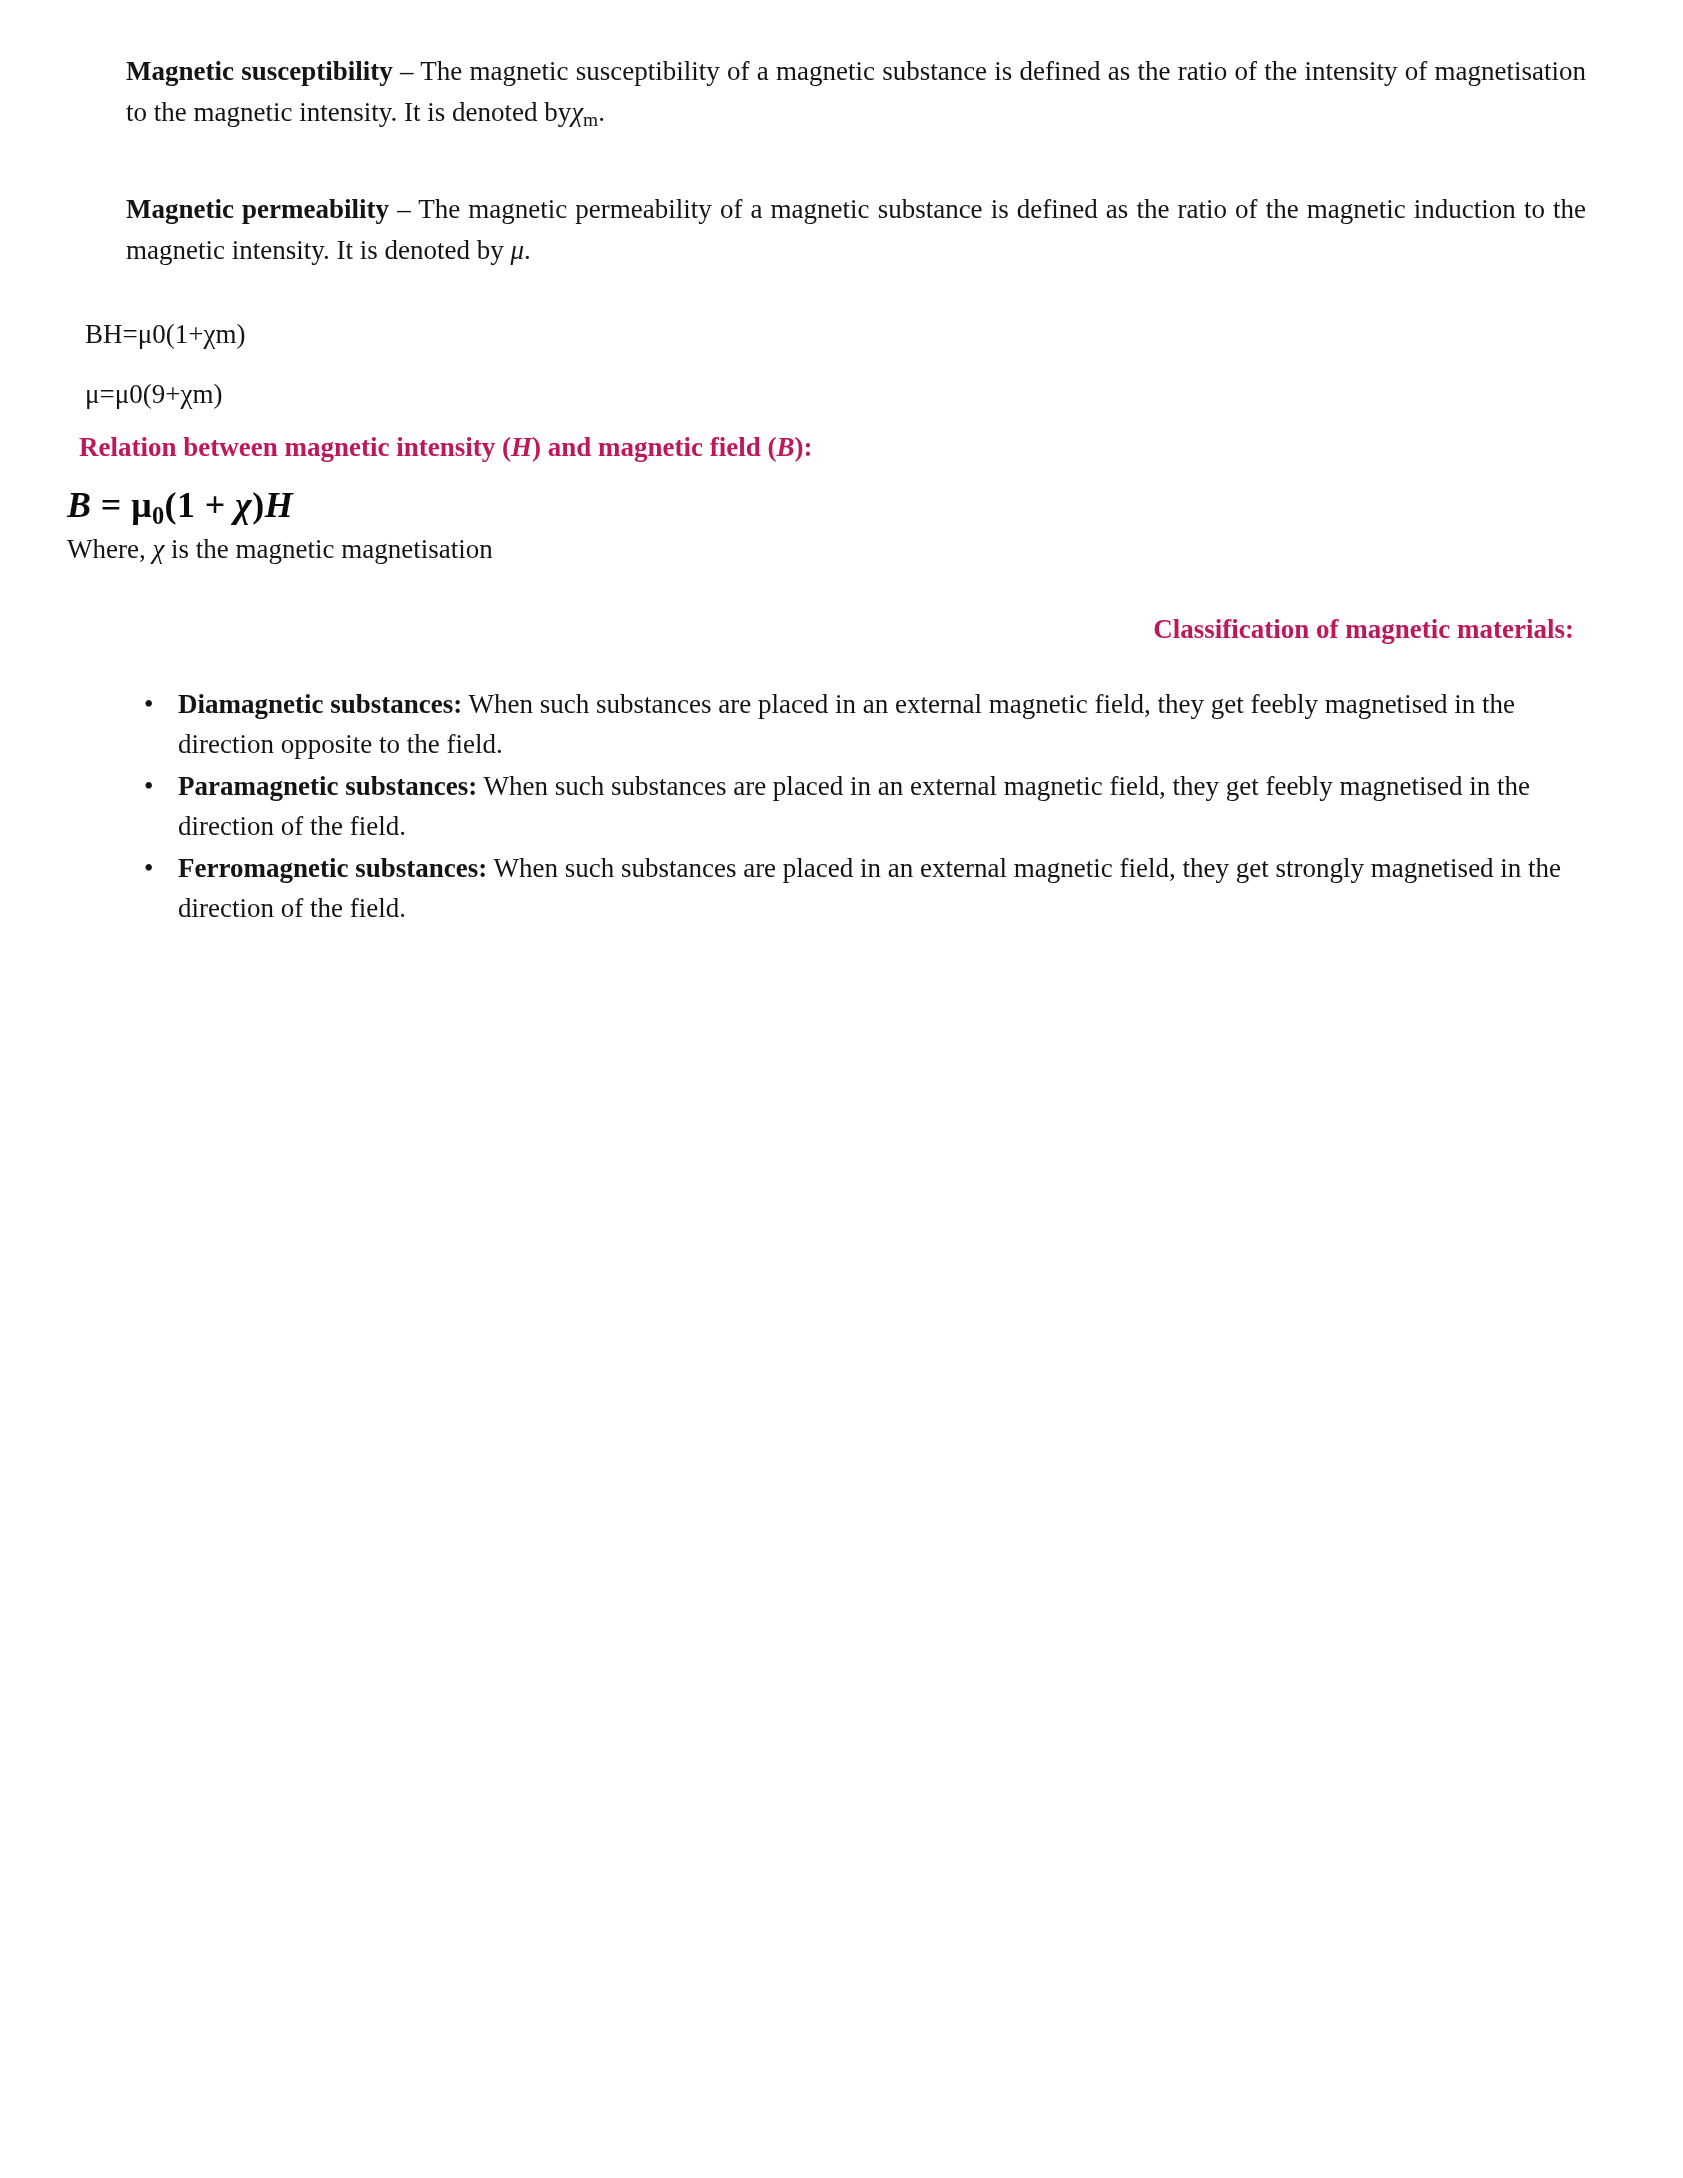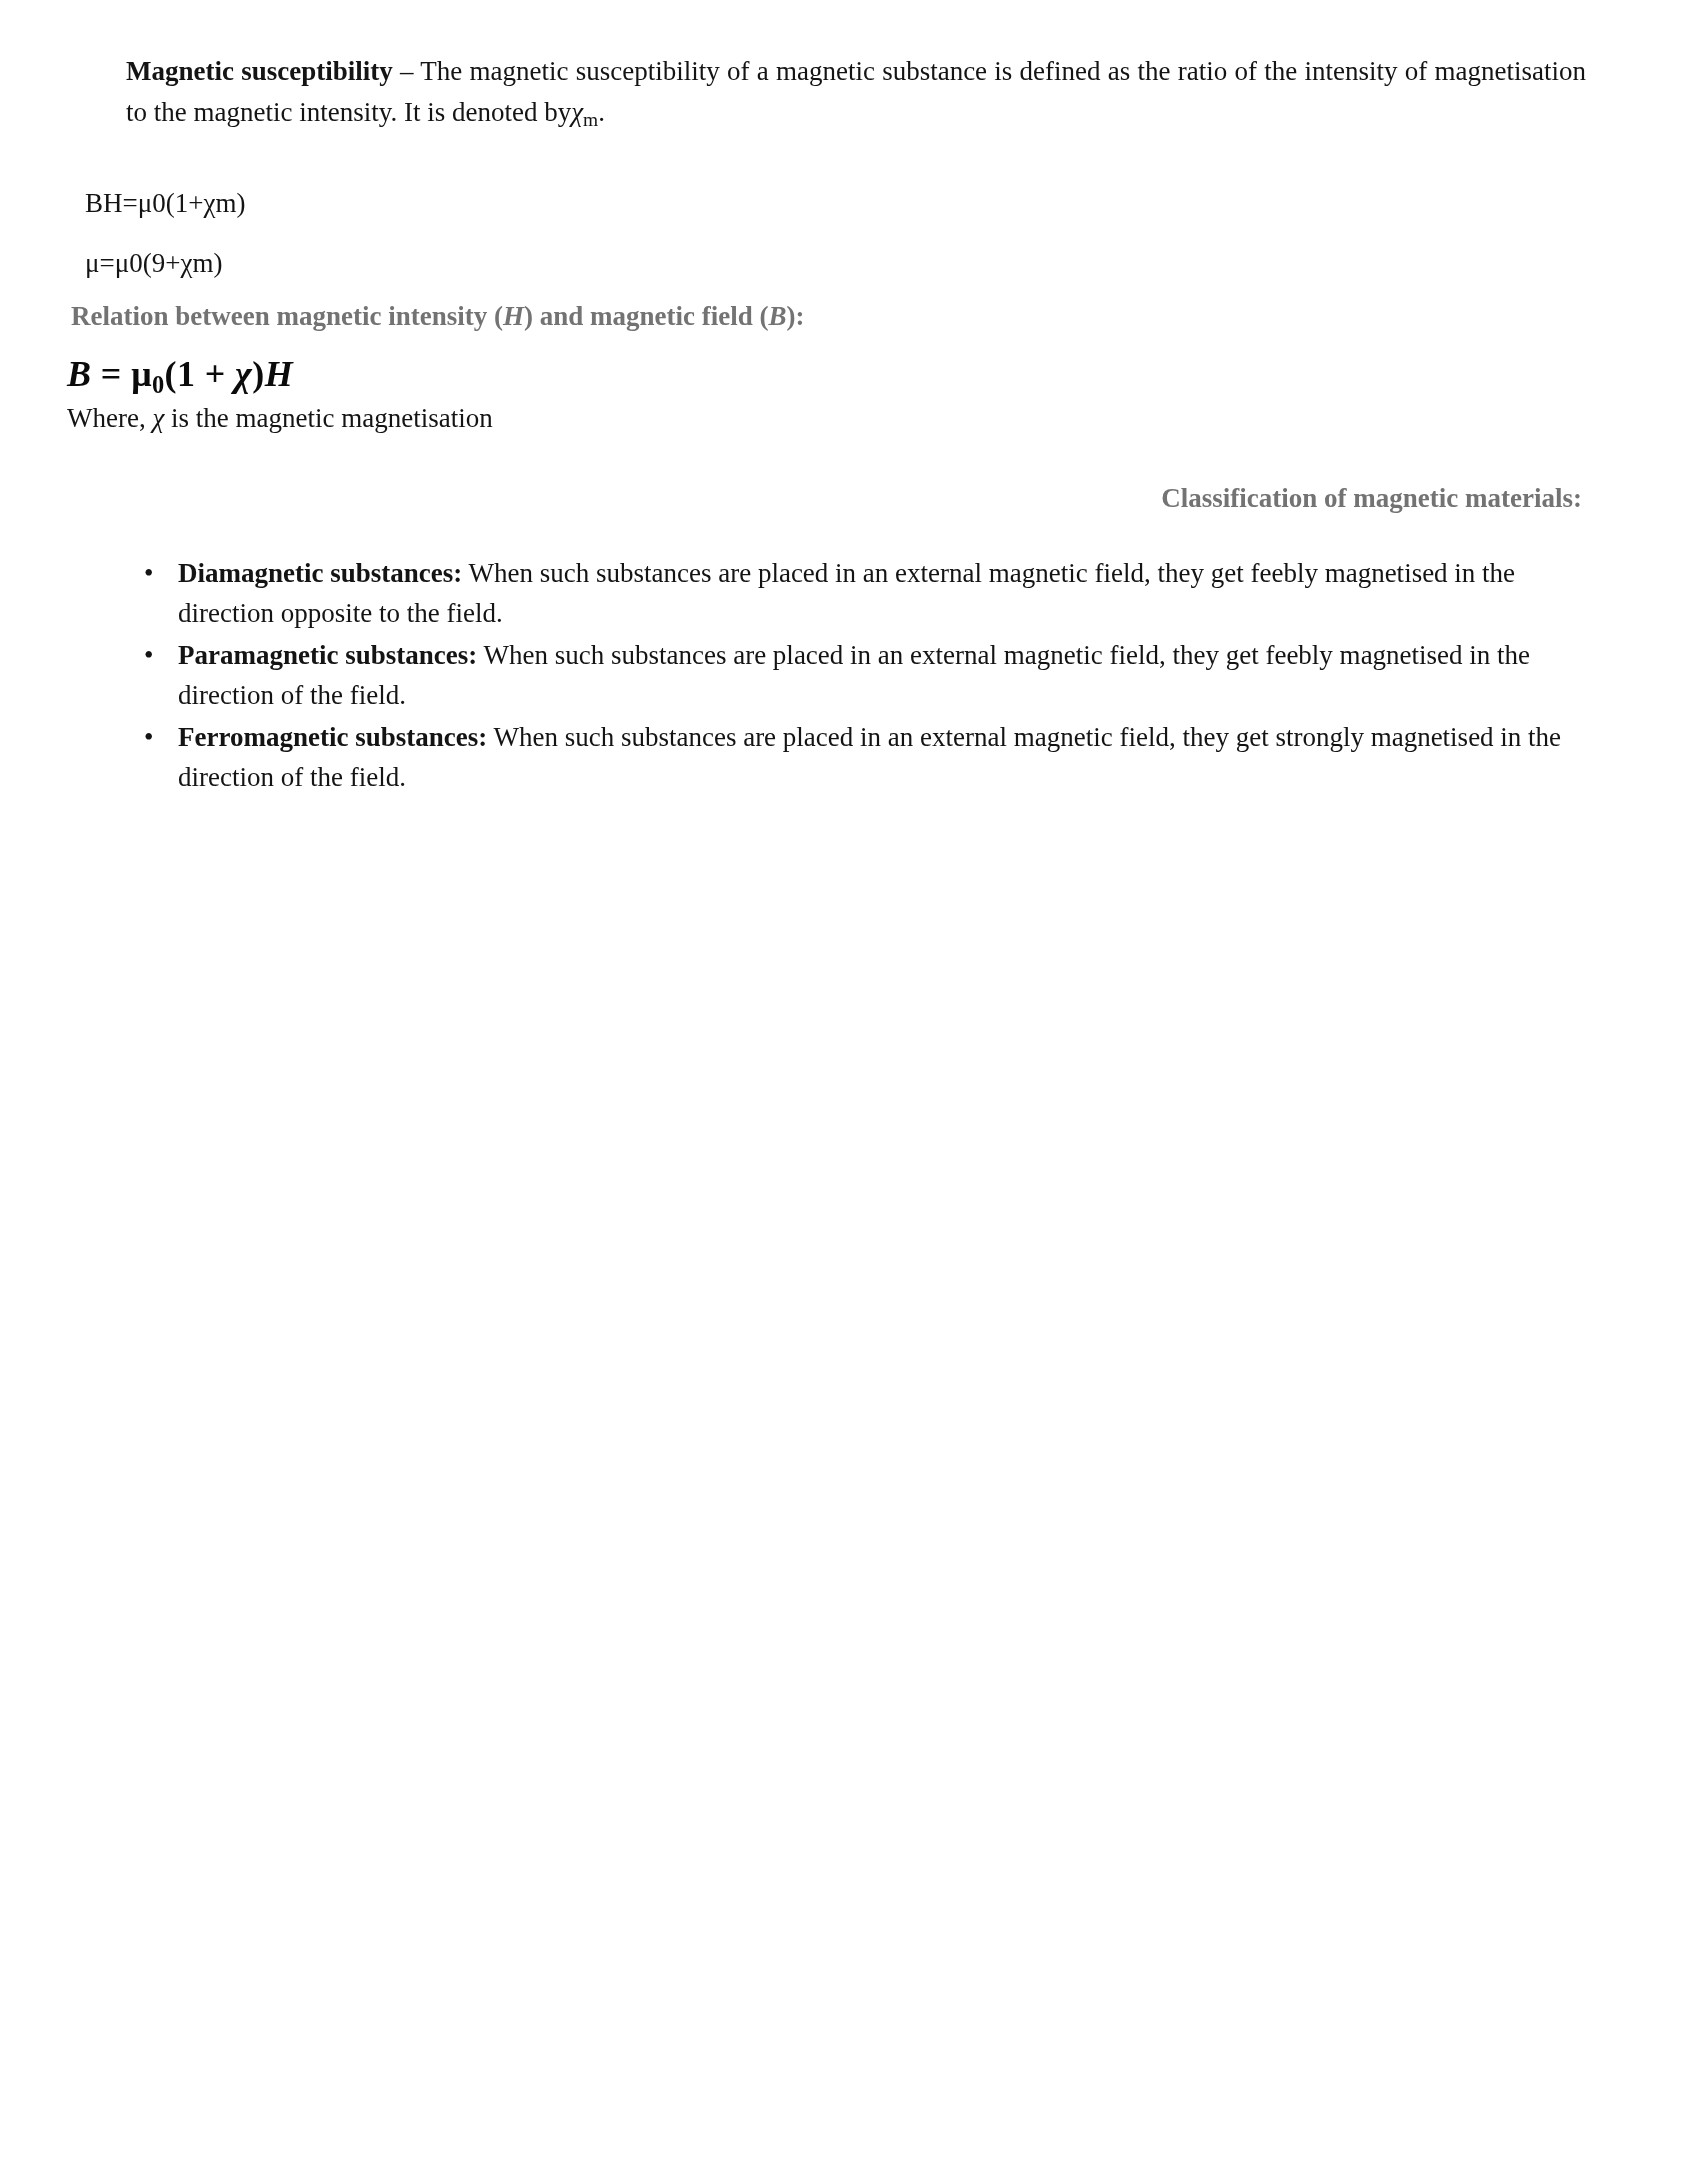--- a/index.html
+++ b/index.html
@@ -48,22 +48,22 @@
     color: #141414;
     padding-left: 0;
     white-space: nowrap;
   }
 
   
   .heading {
     font-size: 27px;
     font-weight: bold;
     line-height: 34px;
-    color: #737373;
-    margin: 4px;
+    color: #be185d;
+    margin: 12px;
   }
   .heading .it { font-style: italic; }
 
   
   .formula {
     font-family: "Liberation Serif", "DejaVu Serif", serif;
     font-size: 36px;
     font-weight: bold;
     font-style: italic;
     line-height: 30px;
@@ -114,20 +114,23 @@
 <body>
 
 <div class="page">
   <div class="content">
 
     <p class="para" style="margin-top:0;">
       <b>Magnetic susceptibility</b><span> – </span><span>The magnetic susceptibility of a magnetic substance is defined as the ratio of the intensity of magnetisation to the magnetic intensity. It is denoted by</span><span class="ital">χ</span><span class="sub">m</span><span>.</span>
     </p>
 
 
+    <p class="para" style="margin-top:49px;">
+      <b>Magnetic permeability</b><span> – </span><span>The magnetic permeability of a magnetic substance is defined as the ratio of the magnetic induction to the magnetic intensity. It is denoted by </span><span class="ital">μ</span><span>.</span>
+    </p>
 
     <div class="eq" style="position:relative; left:18px; margin-top:44px;">
       <span>BH=μ0(1+χm)</span>
     </div>
     <div class="eq" style="position:relative; left:18px; margin-top:22px;">
       <span>μ=μ0(9+χm)</span>
     </div>
 
     <p class="heading" style="margin-top:17px;">
       <span>Relation between magnetic intensity (</span><span class="it">H</span><span>) and magnetic field (</span><span class="it">B</span><span>):</span>

